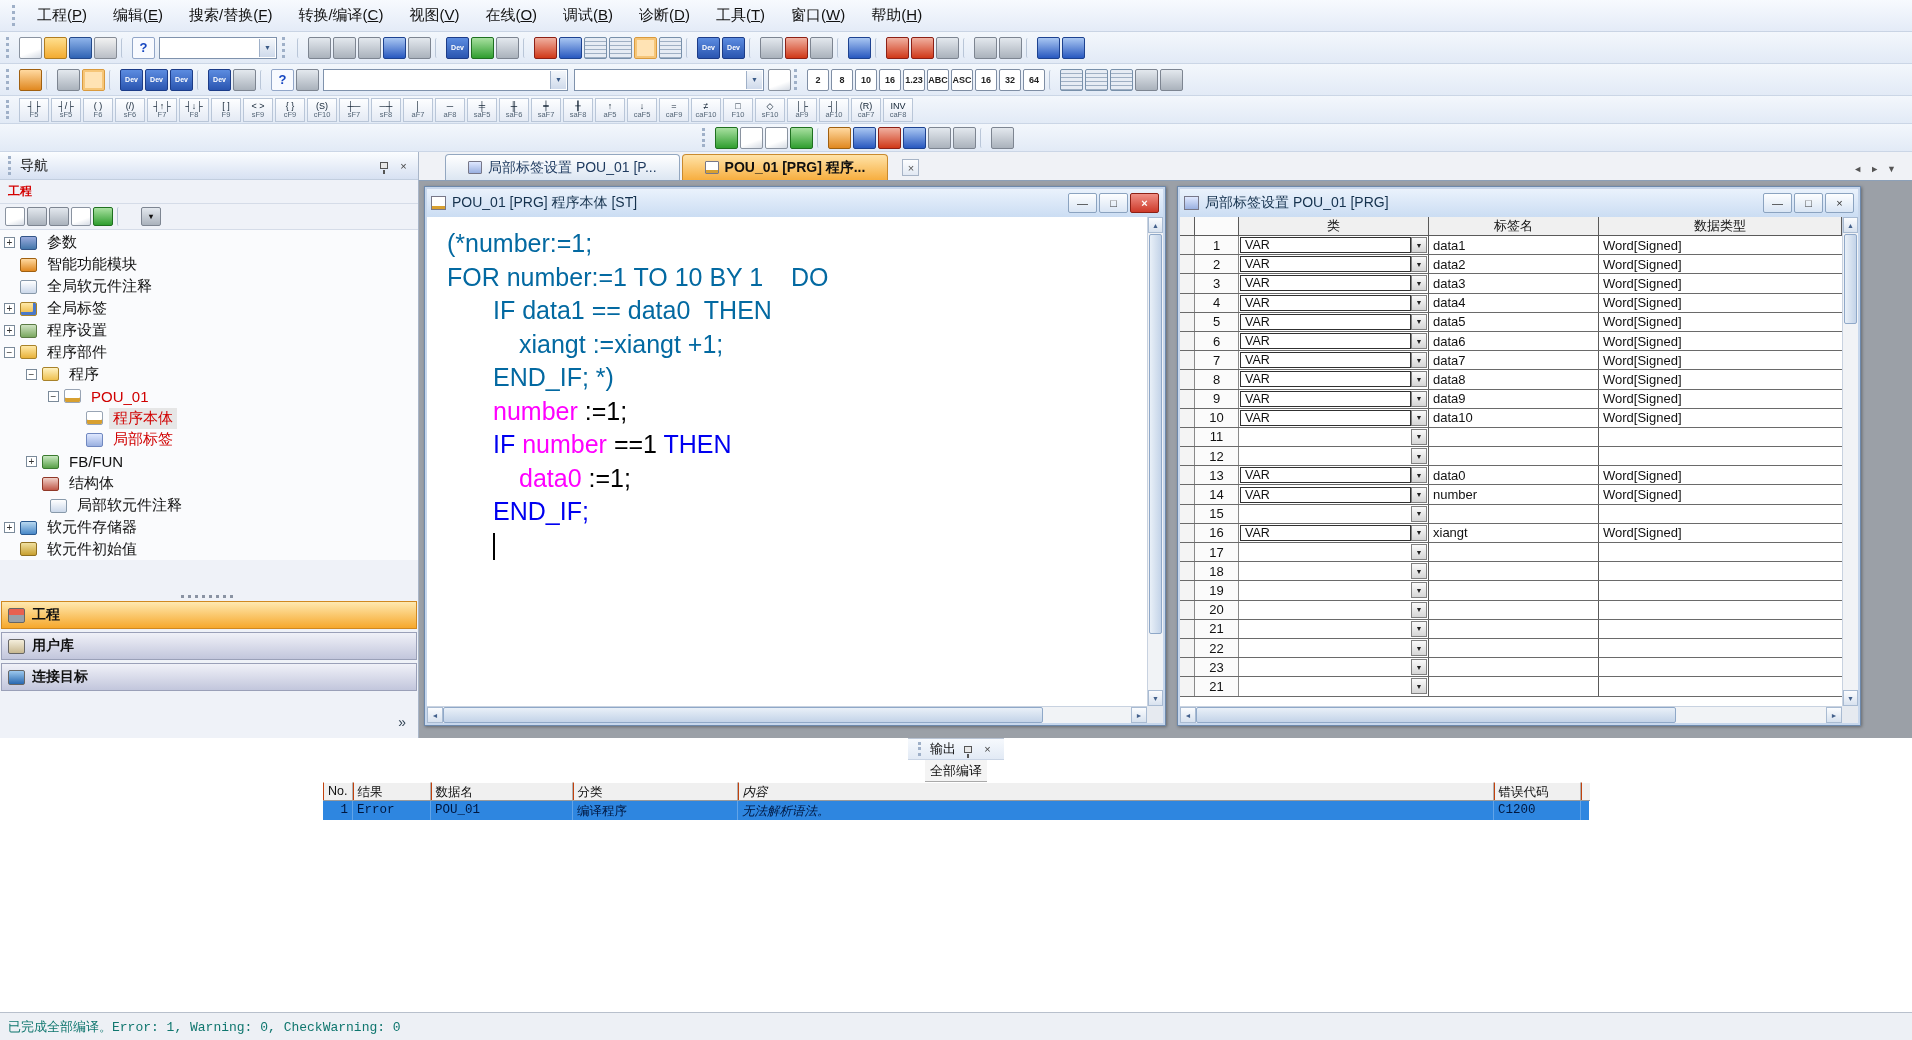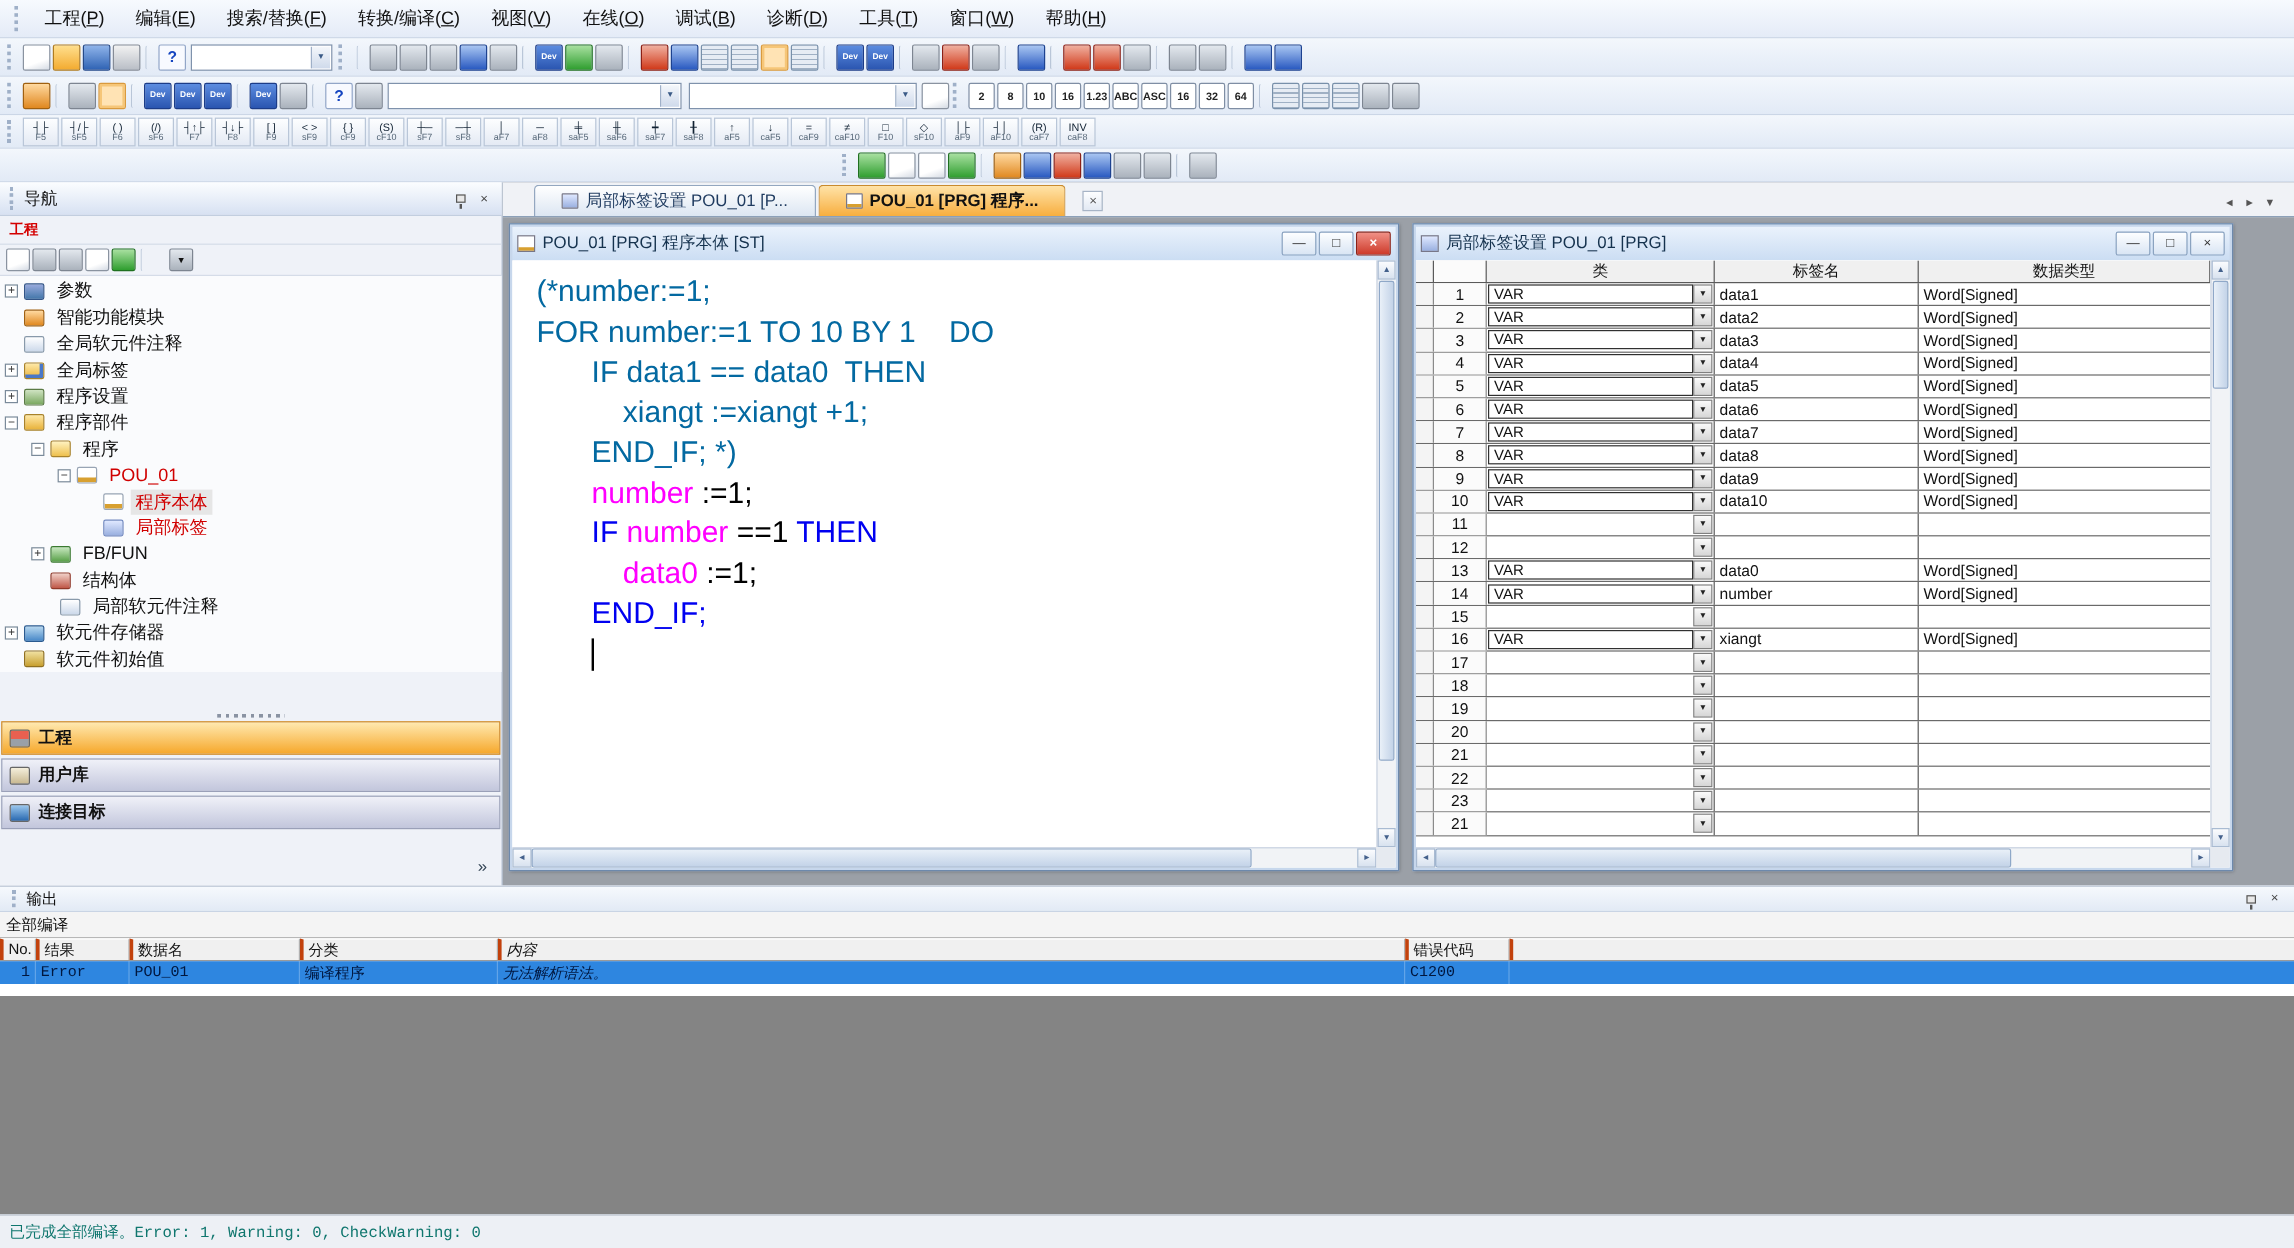--- a/index.html
+++ b/index.html
@@ -163,27 +163,27 @@
   .c1 { width:44px; flex:none; border-right:1px solid #8A8A8A; display:flex; align-items:center; justify-content:center; background:#FBFBFB; }
   .c2 { width:190px; flex:none; border-right:1px solid #5A5A5A; display:flex; align-items:center; padding:1px; }
   .c3 { width:170px; flex:none; border-right:1px solid #5A5A5A; display:flex; align-items:center; padding:0 4px; }
   .c4 { flex:1; display:flex; align-items:center; padding:0 4px; }
   .cval { flex:1; border:1px solid #303030; background:#fff; padding:0 4px; line-height:14px; font-size:12.5px; height:16px; }
   .lrow.blank .cval { border-color:transparent; background:transparent; }
   .dd2 { width:16px; height:16px; flex:none; background:linear-gradient(#FAFAFA,#D6D6D6); border:1px solid #808080;
     display:flex; align-items:center; justify-content:center; font-size:7px; color:#222; }
 
   
-  .output { position:absolute; left:0; top:738px; width:1912px; height:274px; background:#fff; display:flex; flex-direction:column; }
+  .output { position:absolute; left:0; top:738px; width:1912px; height:274px; background:#fff; display:flex; flex-direction:column;align-items:center; }
   .out-header { height:22px; background:linear-gradient(#F6F9FD,#E2EAF5); border-top:1px solid #B9C4D4; border-bottom:1px solid #C9D4E4;
     display:flex; align-items:center; padding:0 8px; font-size:13px; }
   .out-header .sp { flex:1; }
   .out-alltab { height:22px; background:#F4F4F4; border-bottom:1px solid #A9A9A9; display:flex; align-items:center; padding:0 5px; font-size:13px; }
   .out-thead { height:19px; display:flex; background:#F0F0F0; border-bottom:1px solid #9A9A9A; font-size:12.5px; }
-  .out-thead span { border-right:1px solid #B0B0B0; border-top:1px solid #fff; border-left:3px solid #c2410c; padding:1px 4px; white-space:nowrap; overflow:hidden; }
+  .out-thead span { border-right:1px solid #B0B0B0; border-top:1px solid #fff; border-left:1px solid #c2410c; padding:1px 4px; white-space:nowrap; overflow:hidden; }
   .out-row { height:19px; display:flex; background:#2E86E0; color:#00173F; font-family:"Liberation Mono",monospace; font-size:12.5px; }
   .out-row span { padding:2px 4px; border-right:1px solid rgba(255,255,255,.25); white-space:nowrap; overflow:hidden; }
   .oc1 { width:30px; text-align:right; } .oc2 { width:78px; } .oc3 { width:142px; } .oc4 { width:165px; }
   .oc5 { width:756px;font-style:italic; } .oc6 { width:87px; } .oc7 { flex:1; border-right:none !important; }
   .out-white { height:10px; background:#fff; }
   .out-gray { flex:1; background:#848484; }
 
   
   .statusbar { position:absolute; left:0; top:1012px; width:1912px; height:28px; background:#EDF0F5;
     border-top:1px solid #B8C0CC; display:flex; align-items:center; padding:0 8px;

